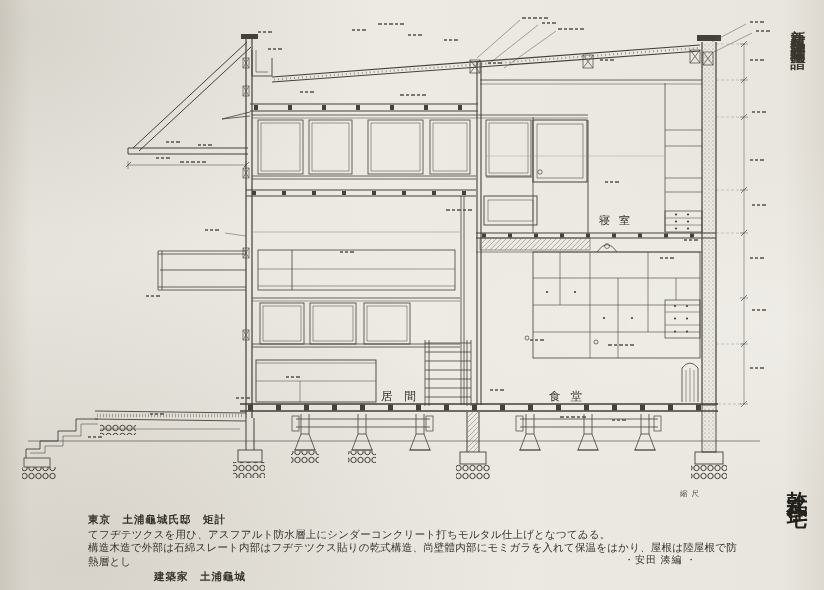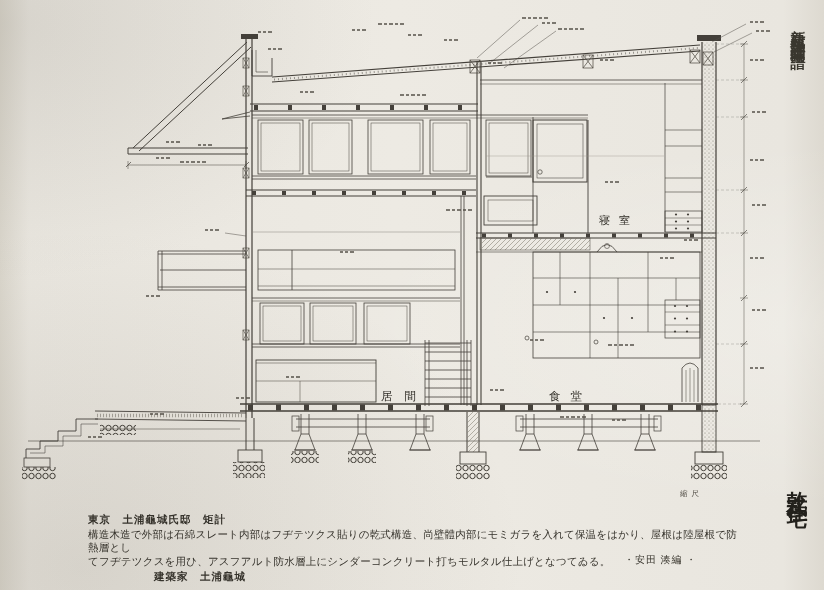--- a/index.html
+++ b/index.html
@@ -336,19 +336,19 @@
     <text x="680" y="496" font-size="7.5" letter-spacing="4" fill="#4a463e">縮尺</text>
   </svg>
 
   
   <div class="journal-title">新建築詳細圖譜 9</div>
   <div class="plate-title">乾式住宅</div>
 
   
   <div class="caption">
     <div class="loc">東京　土浦龜城氏邸　矩計</div>
+    <div class="body">てフヂテツクスを用ひ、アスフアルト防水層上にシンダーコンクリート打ちモルタル仕上げとなつてゐる。</div>
     <div class="body">構造木造で外部は石綿スレート内部はフヂテツクス貼りの乾式構造、尚壁體内部にモミガラを入れて保温をはかり、屋根は陸屋根で防熱層とし</div>
-    <div class="body">てフヂテツクスを用ひ、アスフアルト防水層上にシンダーコンクリート打ちモルタル仕上げとなつてゐる。</div>
     <div class="arch">建築家　土浦龜城</div>
   </div>
   <div class="editor">・安田 湊編 ・</div>
 
 </div>
 
 </body></html>

